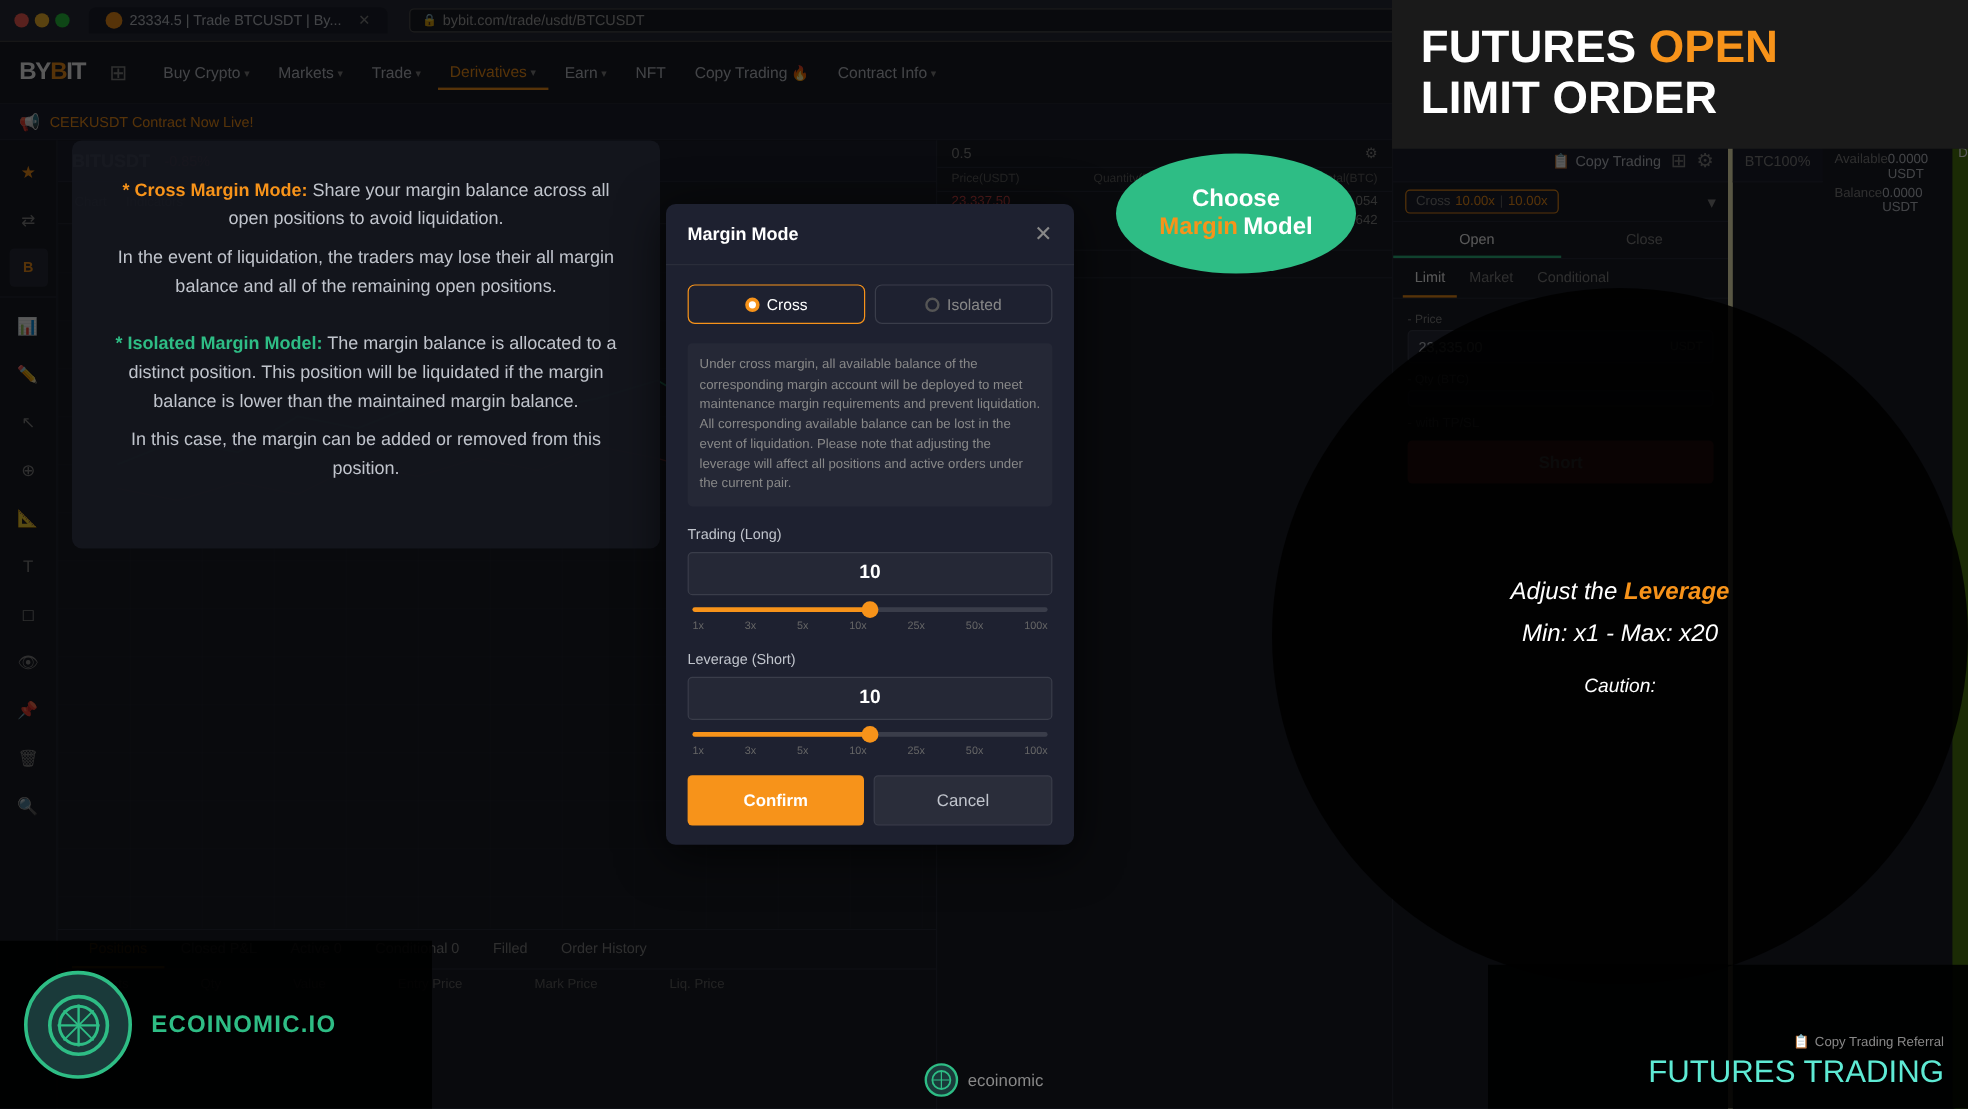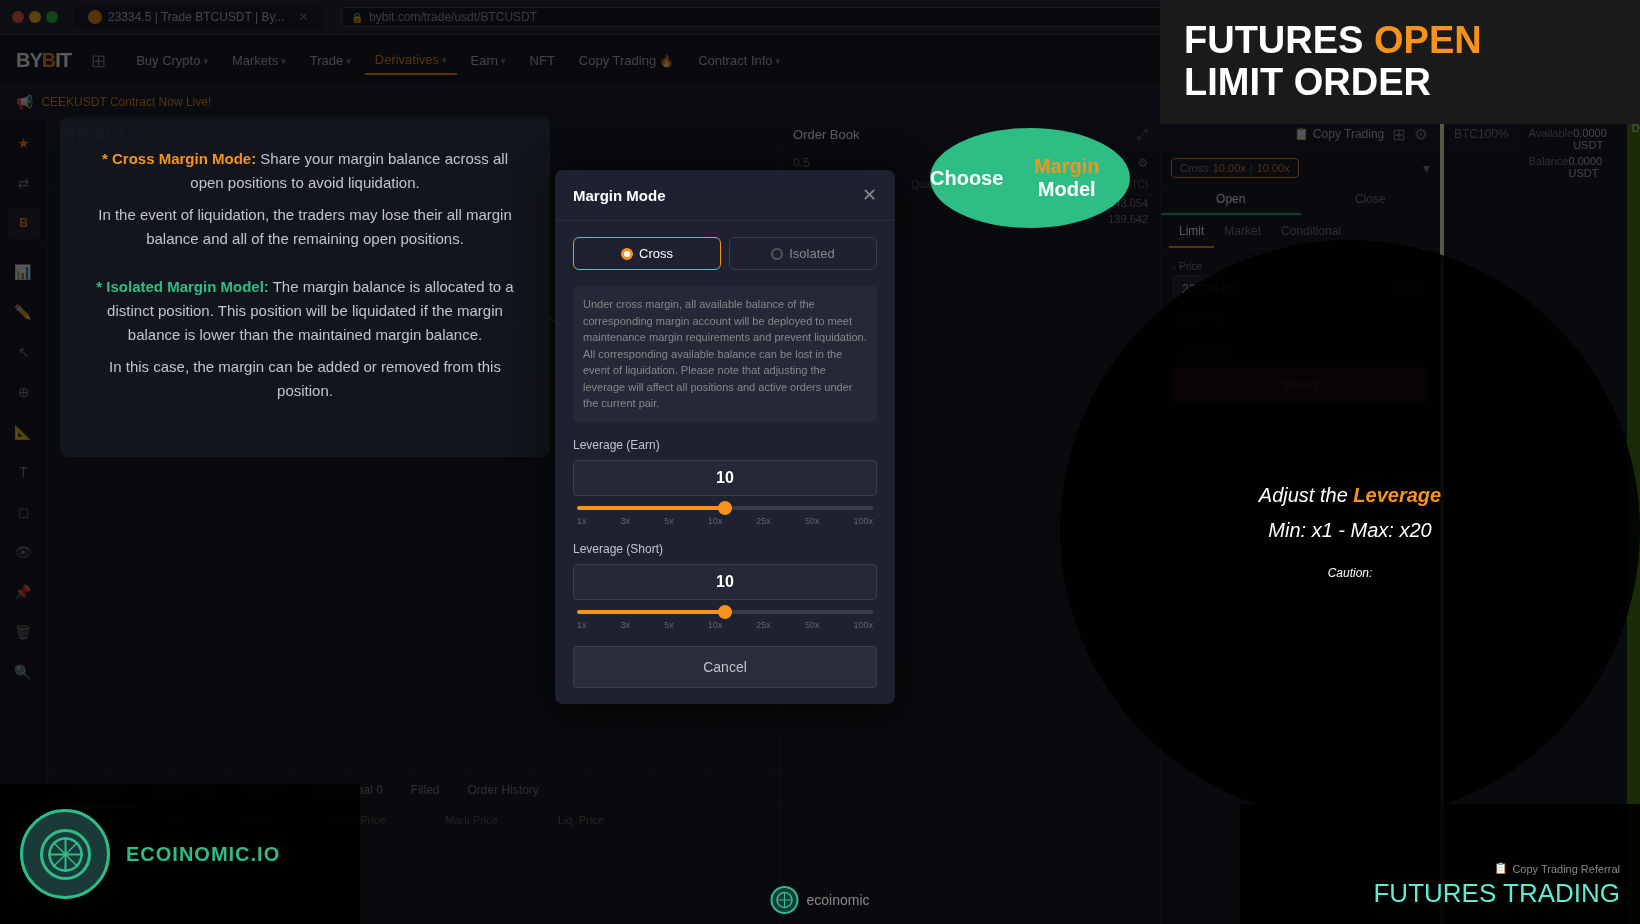--- a/index.html
+++ b/index.html
@@ -616,20 +616,21 @@
       position: absolute;
       top: 128px;
       left: 930px;
       width: 200px;
       height: 100px;
       background: #2ebd85;
       border-radius: 50%;
       display: flex;
       align-items: center;
       justify-content: center;
+      flex-direction: column;
       z-index: 220;
       text-align: center;
     }
     .bubble-choose { font-size: 20px; color: #fff; font-weight: 600; }
     .bubble-margin { font-size: 20px; color: #f7931a; font-weight: 700; }
     .bubble-model { font-size: 20px; color: #fff; font-weight: 600; }
 
     
     .right-circle {
       position: absolute;
@@ -644,21 +645,21 @@
       align-items: center;
       justify-content: center;
       flex-direction: column;
       text-align: center;
       padding: 60px;
       font-style: italic;
     }
     .circle-title { font-size: 20px; color: #fff; margin-bottom: 10px; line-height: 1.4; }
     .circle-highlight { color: #f7931a; font-weight: bold; }
     .circle-subtitle { font-size: 20px; color: #fff; margin-bottom: 24px; }
-    .circle-caution { font-size: 12px; color: #fff; }
+    .circle-caution { font-size: 16px; color: #fff; }
     .circle-caution-text { font-size: 18px; color: #fff; line-height: 1.5; }
     .circle-yellow { color: #f7931a; font-weight: bold; }
 
     
     .futures-banner {
       position: absolute;
       top: 0;
       right: 0;
       width: 480px;
       background: #1a1a1a;
@@ -881,24 +882,20 @@
         <span>Qty</span>
         <span>Value</span>
         <span>Entry Price</span>
         <span>Mark Price</span>
         <span>Liq. Price</span>
       </div>
     </div>
   </div>
 
   <div class="order-book-panel">
-    <div class="order-book-header">
-      <span class="order-book-title">Order Book</span>
-      <span class="ob-expand">⤢</span>
-    </div>
 
     <div style="display:flex;align-items:center;padding:4px 12px;border-bottom:1px solid #2a2d3a;gap:8px;">
       <span style="font-size:12px;color:#888;">0.5</span>
       <span style="margin-left:auto;font-size:12px;color:#888;">⚙</span>
     </div>
     <div class="ob-header-row">
       <span class="ob-header-col">Price(USDT)</span>
       <span class="ob-header-col">Quantity(BTC)</span>
       <span class="ob-header-col">Total(BTC)</span>
     </div>
@@ -1054,21 +1051,21 @@
       </div>
       <div class="margin-option">
         <div class="radio-dot"></div>
         <span>Isolated</span>
       </div>
     </div>
 
     <div class="margin-description">Under cross margin, all available balance of the corresponding margin account will be deployed to meet maintenance margin requirements and prevent liquidation. All corresponding available balance can be lost in the event of liquidation. Please note that adjusting the leverage will affect all positions and active orders under the current pair.</div>
 
     <div class="leverage-section">
-      <div class="leverage-label">Leverage (Earn)</div>
+      <div class="leverage-label">Trading (Long)</div>
       <div class="leverage-display">10</div>
       <div class="leverage-slider-container">
         <div class="leverage-slider">
           <div class="lever-thumb"></div>
         </div>
         <div class="leverage-marks">
           <span>1x</span>
           <span>3x</span>
           <span>5x</span>
           <span>10x</span>
@@ -1092,20 +1089,21 @@
           <span>5x</span>
           <span>10x</span>
           <span>25x</span>
           <span>50x</span>
           <span>100x</span>
         </div>
       </div>
     </div>
 
     <div class="modal-buttons">
+      <button class="confirm-btn">Confirm</button>
       <button class="cancel-btn">Cancel</button>
     </div>
   </div>
 </div>
 
 <div class="choose-margin-bubble">
   <span class="bubble-choose">Choose</span>
   <div>
     <span class="bubble-margin">Margin</span>
     <span class="bubble-model"> <span>Model</span></span>

